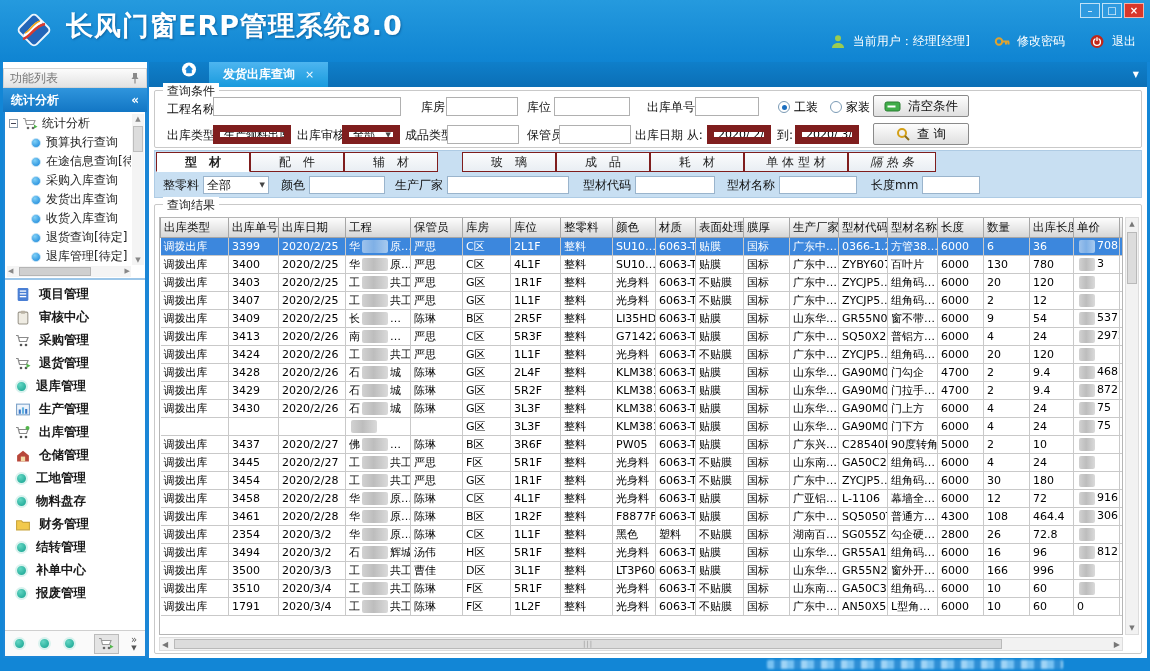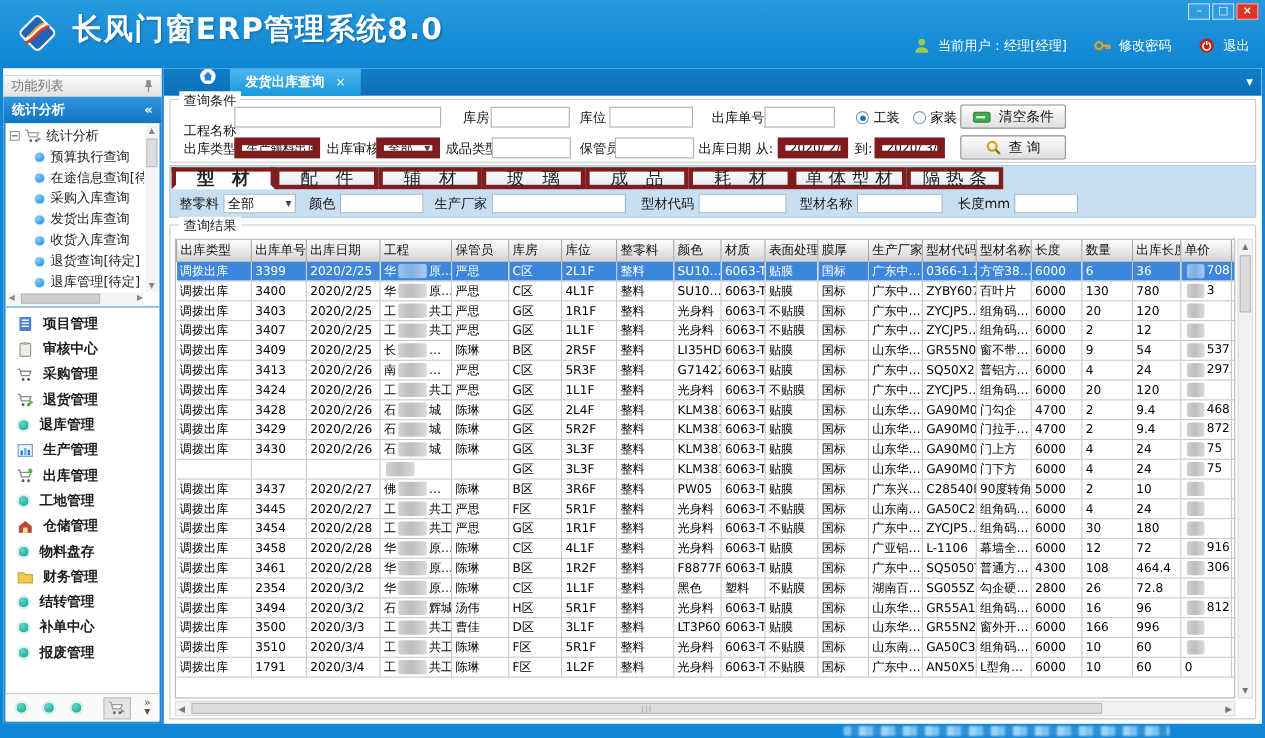--- a/index.html
+++ b/index.html
@@ -63,22 +63,22 @@
   .combo .car{margin-left:auto;font-size:7px;color:#444;padding-left:2px;}
   .qbtn{position:absolute;height:22px;width:96px;background:linear-gradient(#fdfdfd,#dfdfdf);border:1px solid #8a8a8a;border-radius:2px;
     display:flex;align-items:center;justify-content:center;gap:7px;font-size:12.5px;color:#111;}
   .radio{position:absolute;display:flex;align-items:center;gap:4px;font-size:12px;height:20px;}
   .rdot{width:12px;height:12px;border-radius:50%;border:1px solid #7a9ab5;background:#fff;position:relative;flex:none;}
   .rdot.on::after{content:"";position:absolute;left:2.5px;top:2.5px;width:5px;height:5px;border-radius:50%;background:#1b6fc0;}
   .query-box{margin:3px 5px 2px 5px;height:58px;}
   
   .mat-block{margin:0 5px;background:#c8dff2;border:1px solid #aecbe4;height:48px;}
   .mat-tabs{display:flex;padding:1px 0 0 1px;height:21px;}
-  .mtab{border:4px solid #7f1d1d;background:linear-gradient(#fbfcfd,#e9eef3);height:20px;display:flex;align-items:center;justify-content:center;
-    font-size:16px;color:#222;white-space:nowrap;}
+  .mtab{border:1px solid #7f1d1d;background:linear-gradient(#fbfcfd,#e9eef3);height:20px;display:flex;align-items:center;justify-content:center;
+    font-size:12px;color:#222;white-space:nowrap;}
   .mtab.act{background:#fff;font-weight:bold;border-bottom-color:#fff;}
   .filter-row{display:flex;align-items:center;height:26px;padding-left:6px;font-size:12px;color:#111;}
   .fin{height:18px;border:1px solid #9ab4cc;background:#fff;font-size:12px;padding:0 3px;font-family:"DejaVu Sans",sans-serif;}
   .fcombo{height:18px;border:1px solid #9ab4cc;background:#fff;font-size:12px;display:flex;align-items:center;padding:0 3px;}
   .fcombo .car{margin-left:auto;font-size:7px;color:#444;padding-left:14px;}
   
   .results-box{flex:1;margin:6px 5px 4px 5px;}
   .tbl-wrap{position:absolute;top:12px;left:4px;right:18px;bottom:18px;overflow:hidden;border:1px solid #b5b5b5;background:#fff;}
   table.grid{border-collapse:collapse;table-layout:fixed;width:999px;}
   .grid th{height:19px;background:linear-gradient(#fdfdfd,#d6d6d6);border:1px solid #a6a6a6;border-top:none;
@@ -284,31 +284,31 @@
                 <svg viewBox="0 0 16 14">
                   <path d="M1 2h2l1.5 6h7L13 4H4" fill="none" stroke="#8a8a8a" stroke-width="1.2"></path>
                   <circle cx="6" cy="11.5" r="1.3" fill="#555"></circle>
                   <circle cx="11" cy="11.5" r="1.3" fill="#555"></circle>
                   <circle cx="12.5" cy="2.5" r="2" fill="#52b54b"></circle>
                 </svg>
               </span>
               <span>出库管理</span>
             </div>
             <div class="mitem">
-              <span class="dotic"></span>
-              <span>工地管理</span>
-            </div>
-            <div class="mitem">
               <span class="mi">
                 <svg viewBox="0 0 14 14">
                   <path d="M1.5 7L7 2.5 12.5 7v5.5h-11z" fill="#b8473a"></path>
                   <rect x="5" y="8" width="4" height="4.5" fill="#f3d9a4"></rect>
                 </svg>
               </span>
               <span>仓储管理</span>
+            </div>
+            <div class="mitem">
+              <span class="dotic"></span>
+              <span>工地管理</span>
             </div>
             <div class="mitem">
               <span class="dotic"></span>
               <span>物料盘存</span>
             </div>
             <div class="mitem">
               <span class="mi">
                 <svg viewBox="0 0 14 14">
                   <path d="M1 3.5h4.5L7 5h6v7H1z" fill="#f2c94c" stroke="#caa53d"></path>
                 </svg>
@@ -363,21 +363,21 @@
         <div class="tab-active">
           <span>发货出库查询</span>
           <span class="tab-x">×</span>
         </div>
         <span class="tab-caret">▼</span>
       </div>
 
       <div class="gbox query-box">
         <span class="legend">查询条件</span>
 
-        <span class="lab" style="left:12px;top:18px">工程名称</span>
+        <span class="lab" style="left:12px;top:8px">工程名称</span>
         <input class="tin" style="left: 58px; top: 6px; width: 188px;">
         <span class="lab" style="left:266px;top:6px">库房</span>
         <input class="tin" style="left: 291px; top: 6px; width: 72px;">
         <span class="lab" style="left:372px;top:6px">库位</span>
         <input class="tin" style="left: 399px; top: 6px; width: 76px;">
         <span class="lab" style="left:492px;top:6px">出库单号</span>
         <input class="tin" style="left: 540px; top: 6px; width: 64px;">
         <span class="radio" style="left:623px;top:6px">
           <span class="rdot on"></span>
           <span>工装</span>
@@ -427,25 +427,25 @@
           </span>
           <span>查  询</span>
         </div>
       </div>
 
       <div class="mat-block">
         <div class="mat-tabs">
             <div class="mtab act" style="width: 94px;">型　材</div>
             <div class="mtab" style="width: 94px;">配　件</div>
             <div class="mtab" style="width: 94px;">辅　材</div>
-            <div class="mtab" style="width: 94px;">玻　璃</div>
+            <div class="mtab" style="width: 94px; margin-left: 24px;">玻　璃</div>
             <div class="mtab" style="width: 94px;">成　品</div>
             <div class="mtab" style="width: 94px;">耗　材</div>
             <div class="mtab" style="width: 104px;">单 体 型 材</div>
-            <div class="mtab" style="width: 88px;">隔 热 条</div>
+            <div class="mtab" style="width: 88px; font-style: italic;">隔 热 条</div>
           </div>
         <div class="filter-row">
           <span style="margin-left:2px">整零料</span>
           <div class="fcombo" style="width:66px;margin-left:4px">
             <span>全部</span>
               <span class="car">▼</span>
           </div>
           <span style="margin-left:12px">颜色</span>
           <input class="fin" style="width: 76px; margin-left: 4px;">
           <span style="margin-left:10px">生产厂家</span>

